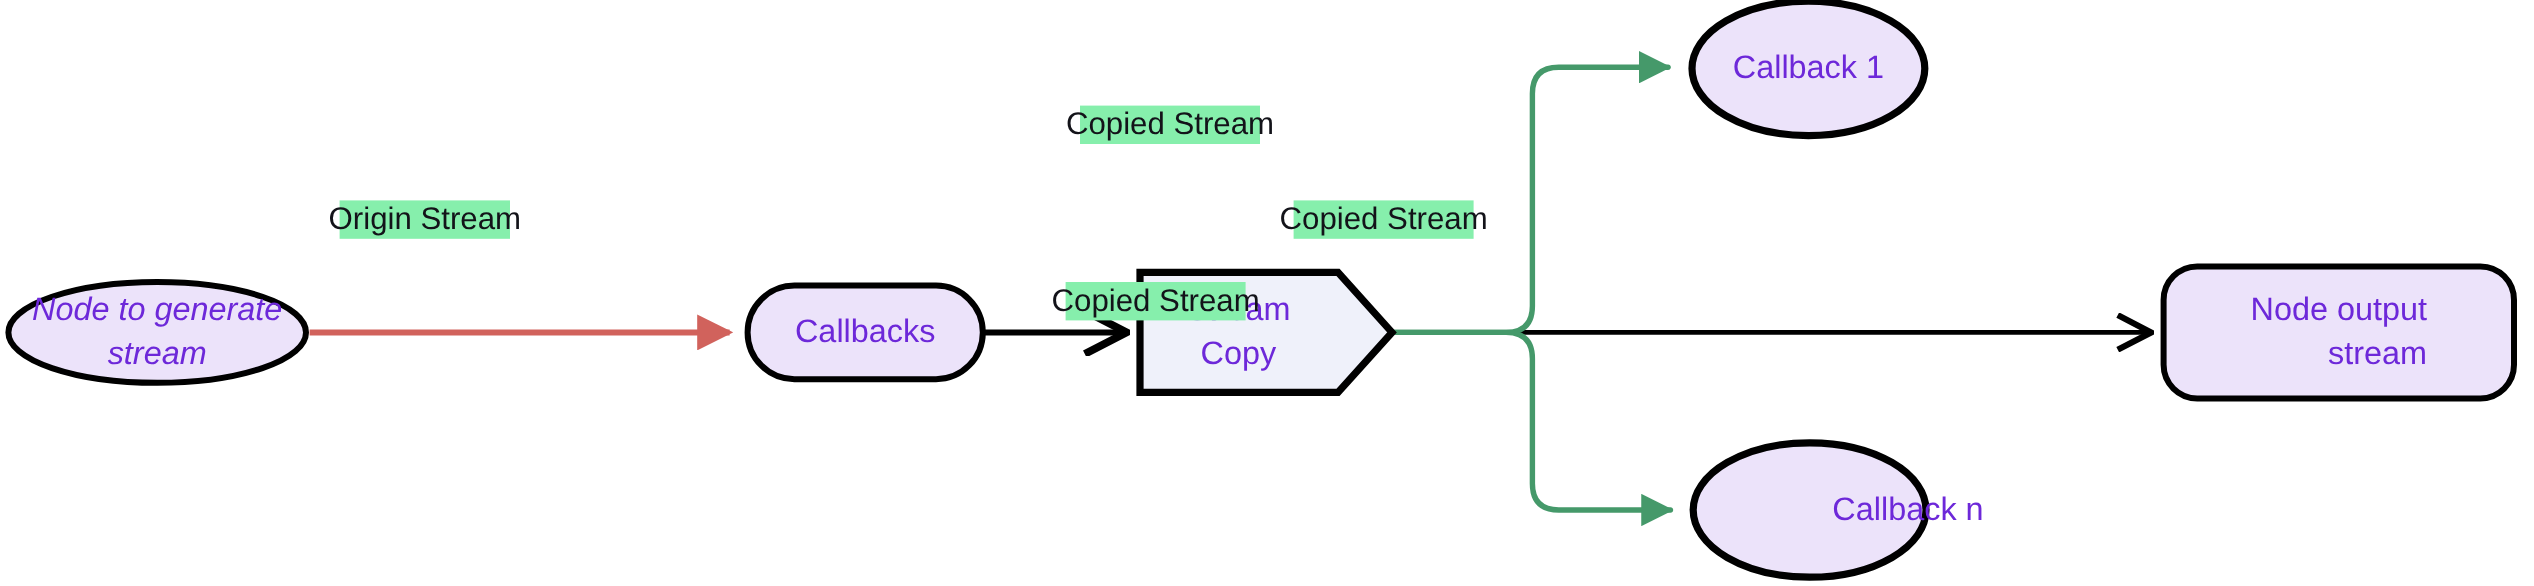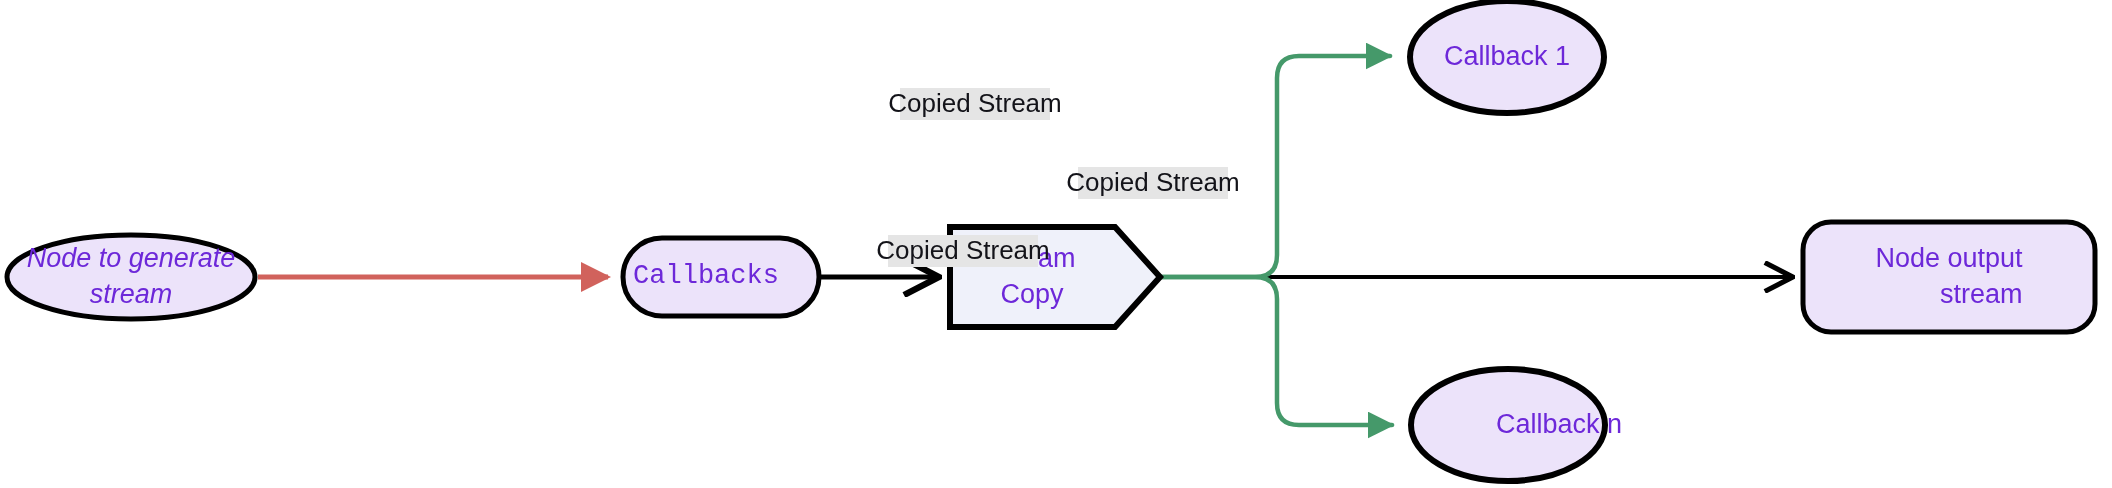--- a/index.html
+++ b/index.html
@@ -18,21 +18,21 @@
     pointer-events:none;
   }
   .edgelabel{
     position:absolute;
     display:flex;align-items:center;justify-content:center;
     text-align:right;
     color:#131319;
     font-size:26px;
     line-height:1.2;
     white-space:nowrap;
-    background:#e5e5e5;
+    background:#86efac;
     pointer-events:none;
   }
 </style>
 </head>
 <body>
 
 <div id="stage">
 
   <svg width="2112" height="488" viewBox="0 0 2112 488">
     <defs>
@@ -90,32 +90,33 @@
     </g>
 
     <g>
       <rect x="1803" y="222" width="292" height="110" rx="28" ry="28" fill="#ece3fa" stroke="#000000" stroke-width="5"></rect>
     </g>
   </svg>
 
   <div class="nodelabel" style="left:12px;top:236px;width:238px;height:82px;font-style:italic;">Node to generate
 stream</div>
 
-  <div class="nodelabel" style="left:608px;top:238px;width:196px;height:78px;font-family:Liberation Mono, monospace;">Callbacks</div>
+  <div class="nodelabel" style="left:623px;top:238px;width:196px;height:78px;">Callbacks</div>
 
   <div class="nodelabel" style="left:952px;top:234px;width:160px;height:86px;">Stream
 Copy</div>
 
   <div class="nodelabel" style="left:1410px;top:30px;width:194px;height:54px;">Callback 1</div>
 
-  <div class="nodelabel" style="left:1462px;top:398px;width:194px;height:54px;">Callback n</div>
+  <div class="nodelabel" style="left:1493px;top:398px;width:194px;height:54px;">Callback n</div>
 
   <div class="nodelabel" style="left:1805px;top:236px;width:288px;height:82px;text-align:right;">Node output
 stream</div>
 
+  <div class="edgelabel" style="left:283px;top:167px;width:142px;height:32px;">Origin Stream</div>
 
   <div class="edgelabel" style="left:900px;top:88px;width:150px;height:32px;">Copied Stream</div>
 
   <div class="edgelabel" style="left:1078px;top:167px;width:150px;height:32px;">Copied Stream</div>
 
   <div class="edgelabel" style="left:888px;top:235px;width:150px;height:32px;">Copied Stream</div>
 
 </div>
 
 </body></html>

